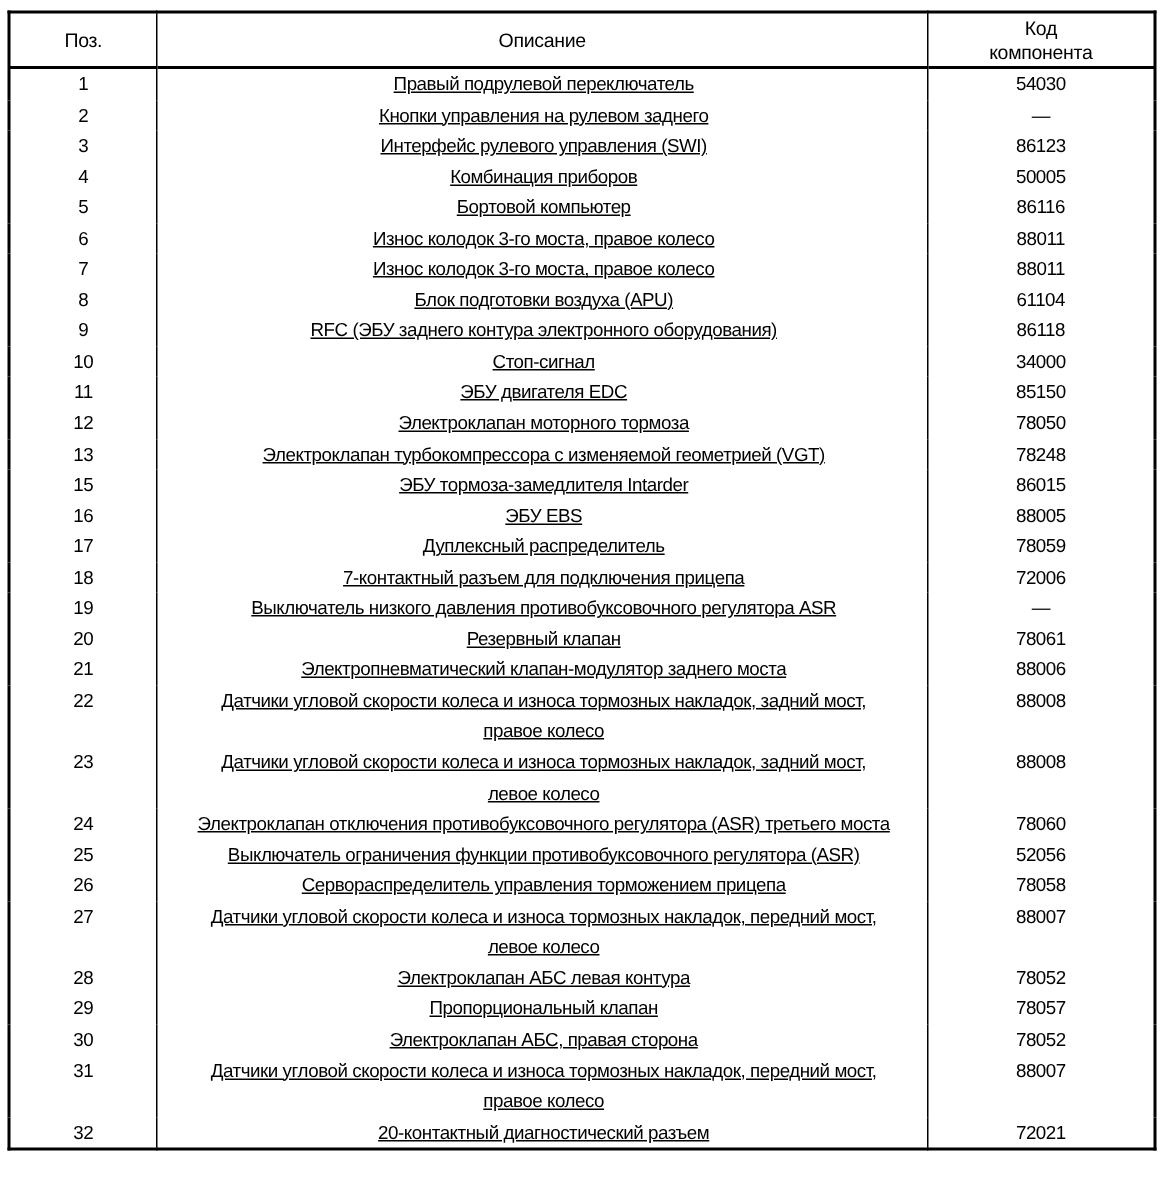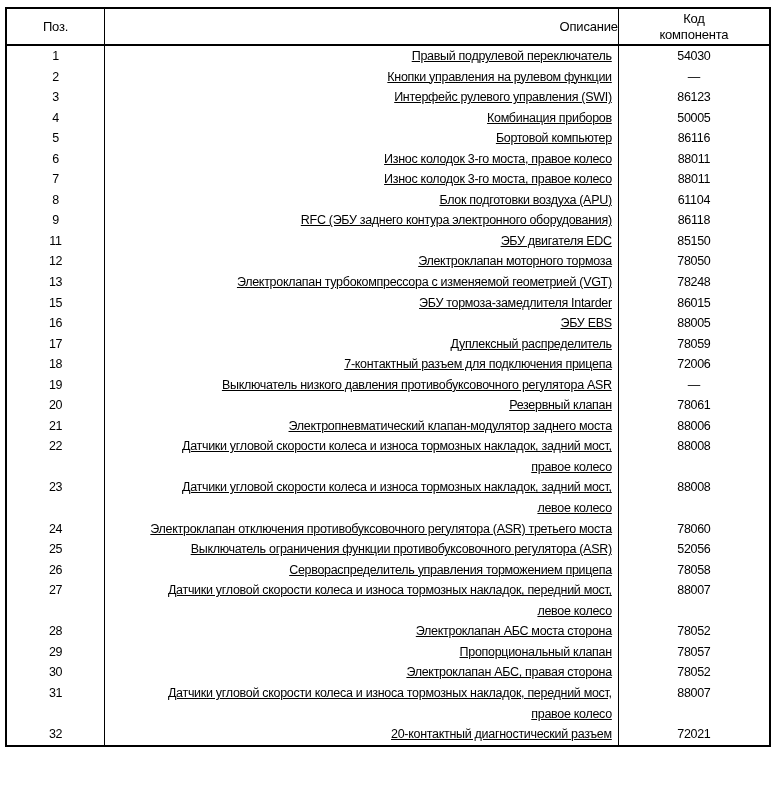--- a/index.html
+++ b/index.html
@@ -40,21 +40,21 @@
     line-height: 16px;
     letter-spacing: -0.2px;
   }
   tbody td {
     vertical-align: top;
     font-size: 12.5px;
     line-height: 20.55px;
     letter-spacing: -0.3px;
   }
   .col-pos  { width: 97px;  text-align: center; }
-  .col-desc { width: 512px; text-align: right; margin-left: 24px; }
+  .col-desc { width: 512px; text-align: center; margin-left: 24px; }
   .col-code { width: 150px; text-align: center; }
   tbody td.col-desc {
     padding-left: 8px;
     padding-right: 6px;
     white-space: pre-line;
     text-decoration: underline;
   }
 </style>
 </head>
 <body>
@@ -73,21 +73,21 @@
     </thead>
     <tbody>
   <tr>
     <td class="col-pos">1</td>
     <td class="col-desc">Правый подрулевой переключатель</td>
     <td class="col-code">54030</td>
   </tr>
 
   <tr>
     <td class="col-pos">2</td>
-    <td class="col-desc">Кнопки управления на рулевом функции</td>
+    <td class="col-desc">Кнопки управления на рулевом заднего</td>
     <td class="col-code">—</td>
   </tr>
 
   <tr>
     <td class="col-pos">3</td>
     <td class="col-desc">Интерфейс рулевого управления (SWI)</td>
     <td class="col-code">86123</td>
   </tr>
 
   <tr>
@@ -119,20 +119,25 @@
     <td class="col-desc">Блок подготовки воздуха (APU)</td>
     <td class="col-code">61104</td>
   </tr>
 
   <tr>
     <td class="col-pos">9</td>
     <td class="col-desc">RFC (ЭБУ заднего контура электронного оборудования)</td>
     <td class="col-code">86118</td>
   </tr>
 
+  <tr>
+    <td class="col-pos">10</td>
+    <td class="col-desc">Стоп-сигнал</td>
+    <td class="col-code">34000</td>
+  </tr>
 
   <tr>
     <td class="col-pos">11</td>
     <td class="col-desc">ЭБУ двигателя EDC</td>
     <td class="col-code">85150</td>
   </tr>
 
   <tr>
     <td class="col-pos">12</td>
     <td class="col-desc">Электроклапан моторного тормоза</td>
@@ -222,21 +227,21 @@
 
   <tr>
     <td class="col-pos">27</td>
     <td class="col-desc">Датчики угловой скорости колеса и износа тормозных накладок, передний мост,
 левое колесо</td>
     <td class="col-code">88007</td>
   </tr>
 
   <tr>
     <td class="col-pos">28</td>
-    <td class="col-desc">Электроклапан АБС моста сторона</td>
+    <td class="col-desc">Электроклапан АБС левая контура</td>
     <td class="col-code">78052</td>
   </tr>
 
   <tr>
     <td class="col-pos">29</td>
     <td class="col-desc">Пропорциональный клапан</td>
     <td class="col-code">78057</td>
   </tr>
 
   <tr>

